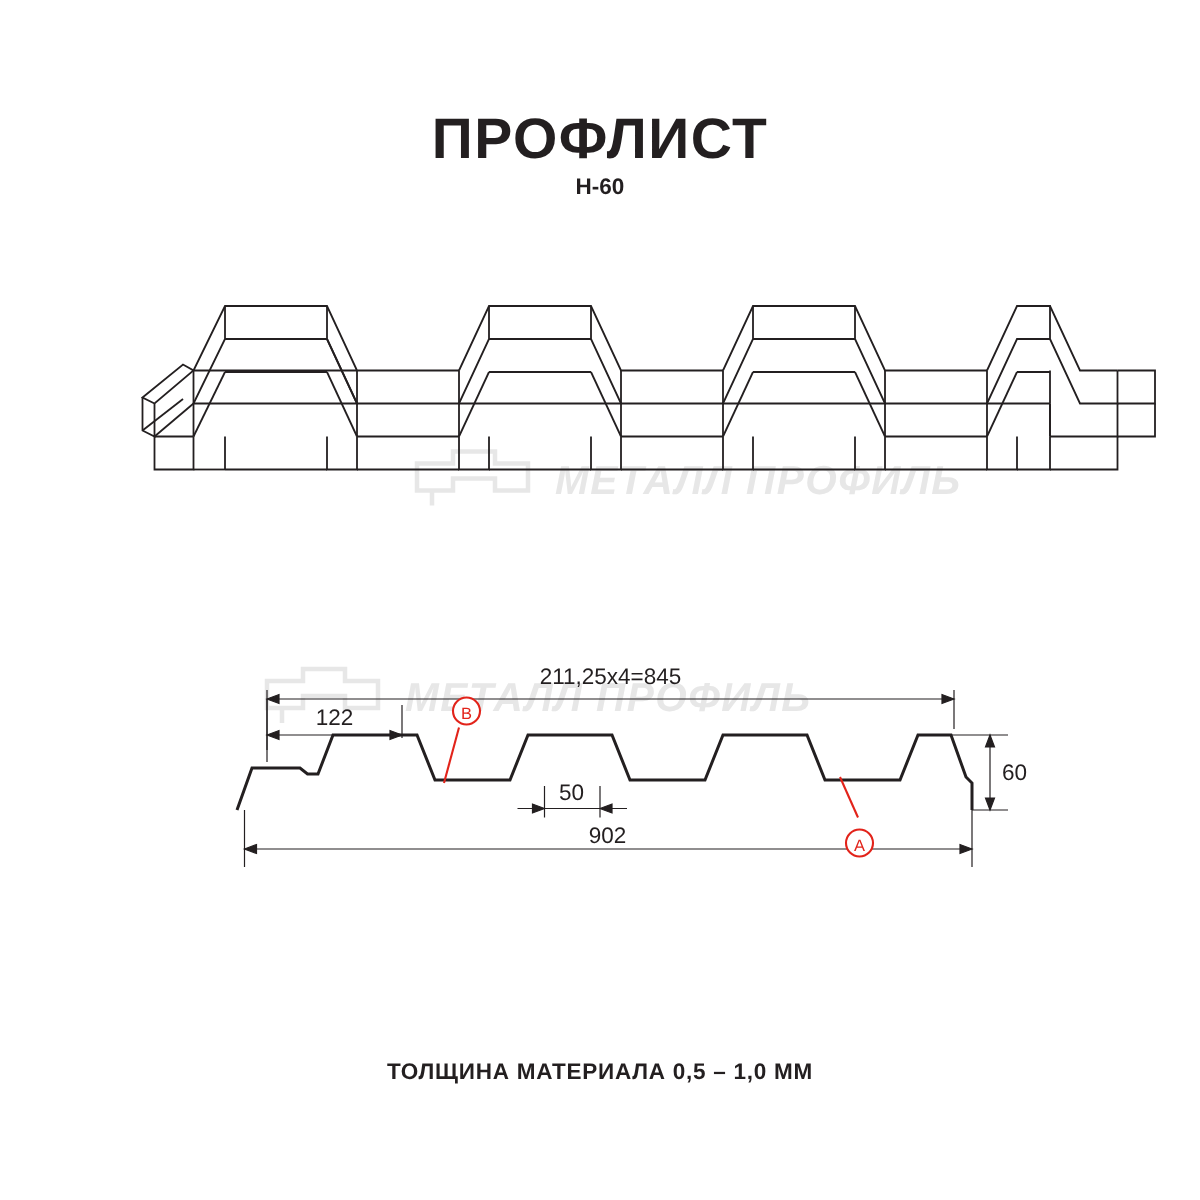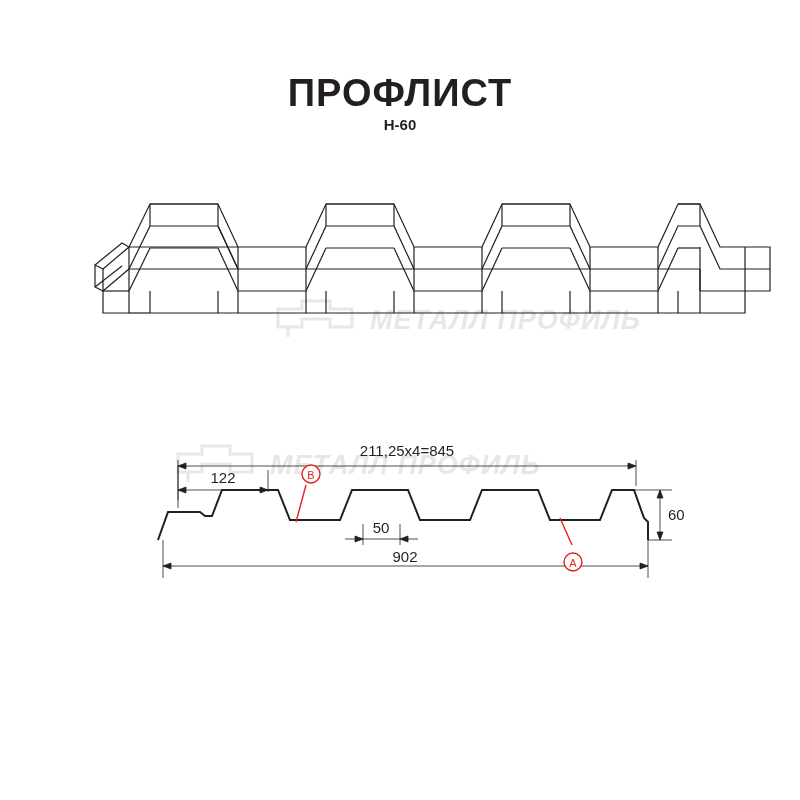--- a/index.html
+++ b/index.html
@@ -257,14 +257,15 @@
     <text x="407" y="456" text-anchor="middle" font-family="Liberation Sans, sans-serif" font-size="15" fill="#231f20">211,25х4=845</text>
     <text x="223" y="483" text-anchor="middle" font-family="Liberation Sans, sans-serif" font-size="15" fill="#231f20">122</text>
     <text x="381" y="533" text-anchor="middle" font-family="Liberation Sans, sans-serif" font-size="15" fill="#231f20">50</text>
     <text x="668" y="520" text-anchor="start" font-family="Liberation Sans, sans-serif" font-size="15" fill="#231f20">60</text>
     <text x="405" y="562" text-anchor="middle" font-family="Liberation Sans, sans-serif" font-size="15" fill="#231f20">902</text>
 
     <text x="311" y="479" text-anchor="middle" font-family="Liberation Sans, sans-serif" font-size="11" fill="#e2231a">B</text>
     <text x="573" y="567" text-anchor="middle" font-family="Liberation Sans, sans-serif" font-size="11" fill="#e2231a">A</text>
   </svg>
 
+  <div class="footer">ТОЛЩИНА МАТЕРИАЛА 0,5 – 1,0 ММ</div>
 
 </div>
 
 </body></html>

